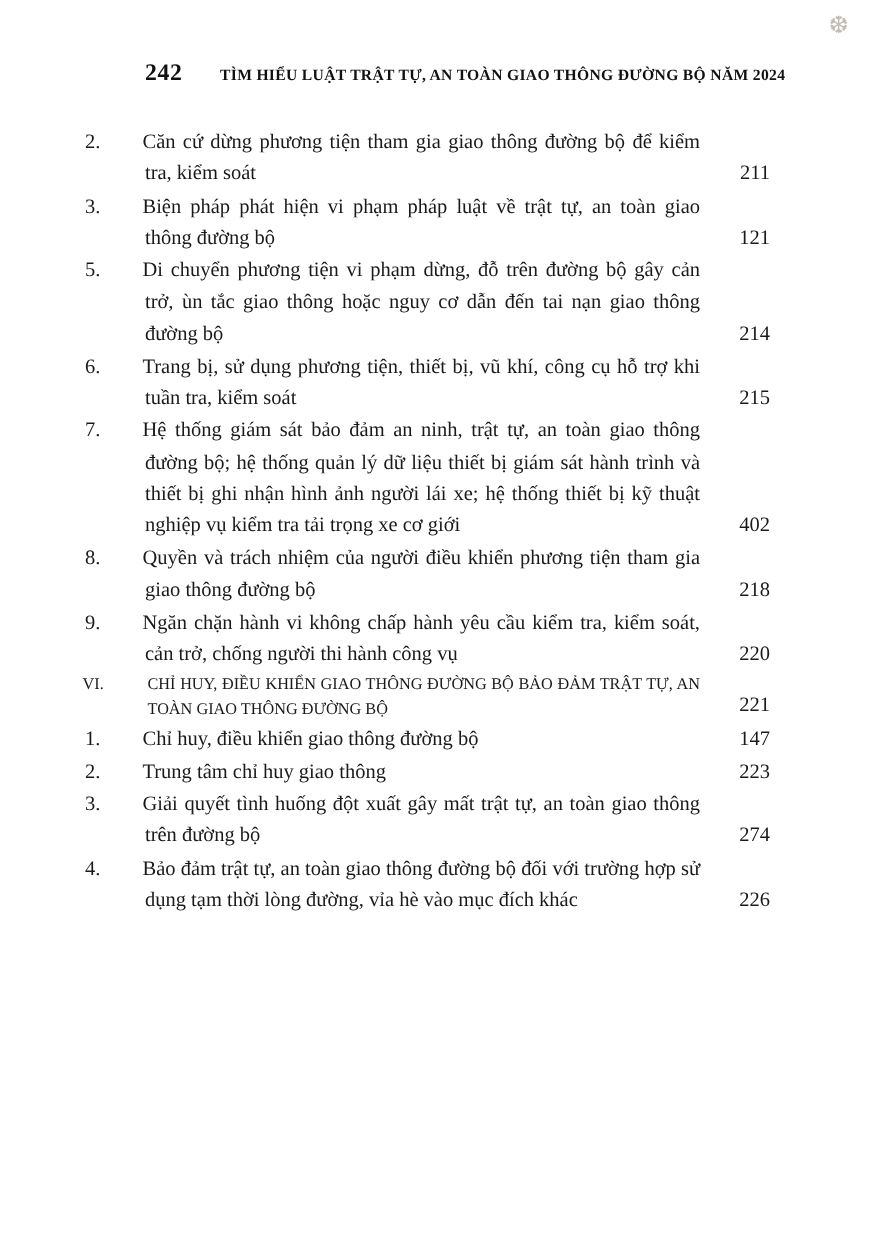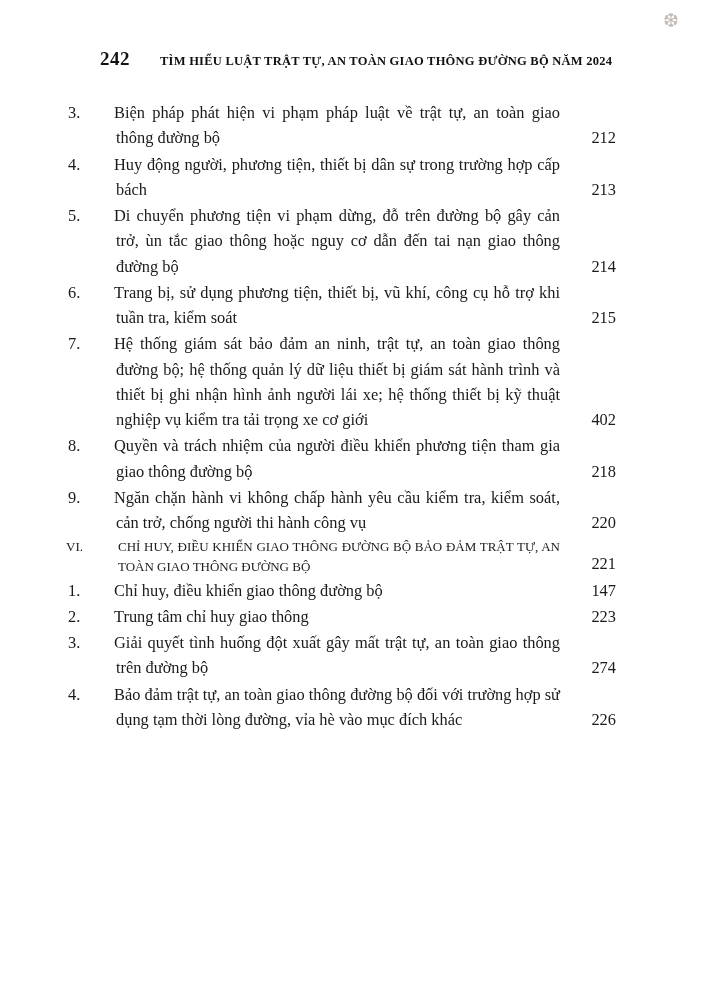--- a/index.html
+++ b/index.html
@@ -29,21 +29,21 @@
     color: #b9b0a6;
     opacity: 0.85;
     font-size: 19px;
     line-height: 22px;
     text-align: center;
     user-select: none;
   }
   .header {
     position: absolute;
     top: 48px;
-    left: 100px;
+    left: 116px;
     right: 100px;
     display: flex;
     align-items: baseline;
     gap: 18px;
   }
   .page-number {
     font-size: 19px;
     font-weight: bold;
     letter-spacing: 0.5px;
     color: #111;
@@ -123,26 +123,26 @@
 
   <div class="corner-mark">❆</div>
 
   <div class="header">
     <div class="page-number">242</div>
     <div class="header-title">TÌM HIỂU LUẬT TRẬT TỰ, AN TOÀN GIAO THÔNG ĐƯỜNG BỘ NĂM 2024</div>
   </div>
 
   <div class="toc" id="toc-list">
       <div class="toc-entry">
-        <div class="entry-text item-indent"><span class="lbl">3.</span><span class="body">Biện pháp phát hiện vi phạm pháp luật về trật tự, an toàn giao thông đường bộ</span></div>
-        <div class="entry-num bottom">212</div>
+        <div class="entry-text item-indent"><span class="lbl">2.</span><span class="body">Căn cứ dừng phương tiện tham gia giao thông đường bộ để kiểm tra, kiểm soát</span></div>
+        <div class="entry-num bottom">211</div>
       </div>
       <div class="toc-entry">
-        <div class="entry-text item-indent"><span class="lbl">4.</span><span class="body">Huy động người, phương tiện, thiết bị dân sự trong trường hợp cấp bách</span></div>
-        <div class="entry-num bottom">213</div>
+        <div class="entry-text item-indent"><span class="lbl">3.</span><span class="body">Biện pháp phát hiện vi phạm pháp luật về trật tự, an toàn giao thông đường bộ</span></div>
+        <div class="entry-num bottom">121</div>
       </div>
       <div class="toc-entry">
         <div class="entry-text item-indent"><span class="lbl">5.</span><span class="body">Di chuyển phương tiện vi phạm dừng, đỗ trên đường bộ gây cản trở, ùn tắc giao thông hoặc nguy cơ dẫn đến tai nạn giao thông đường bộ</span></div>
         <div class="entry-num bottom">214</div>
       </div>
       <div class="toc-entry">
         <div class="entry-text item-indent"><span class="lbl">6.</span><span class="body">Trang bị, sử dụng phương tiện, thiết bị, vũ khí, công cụ hỗ trợ khi tuần tra, kiểm soát</span></div>
         <div class="entry-num bottom">215</div>
       </div>
       <div class="toc-entry">

